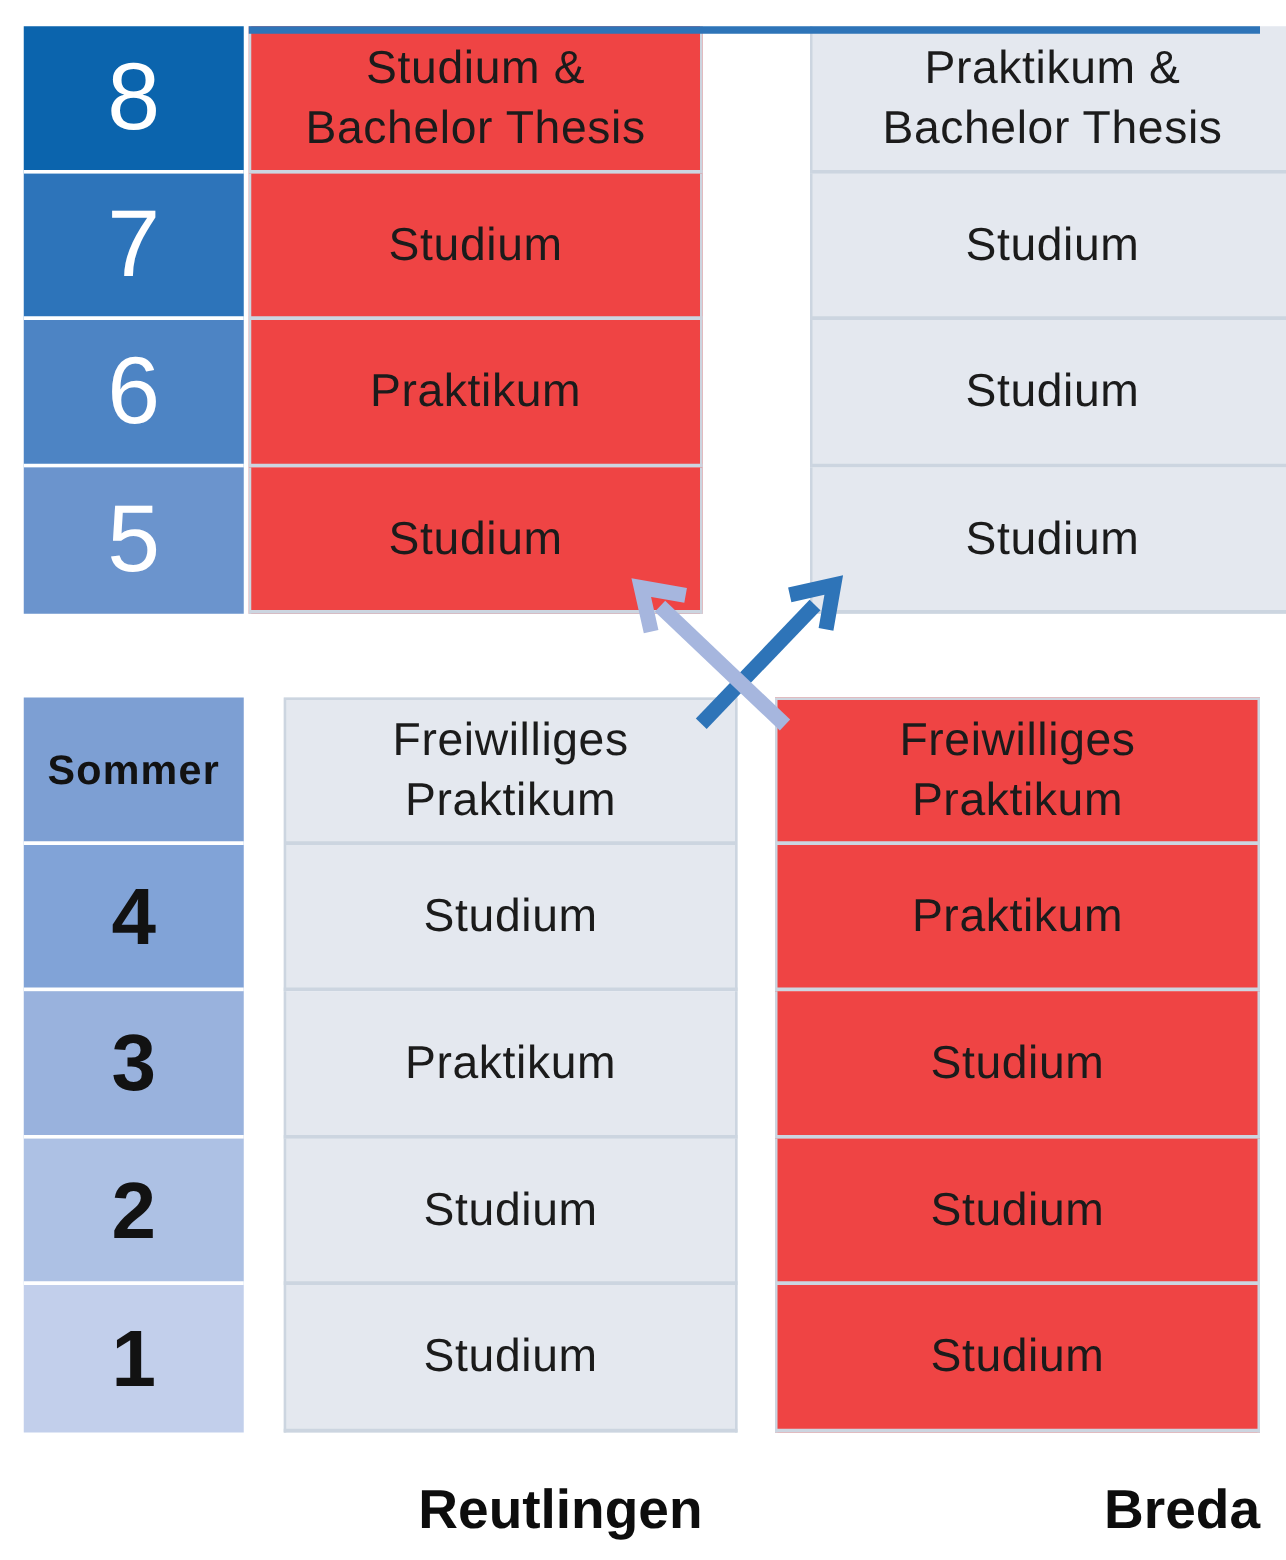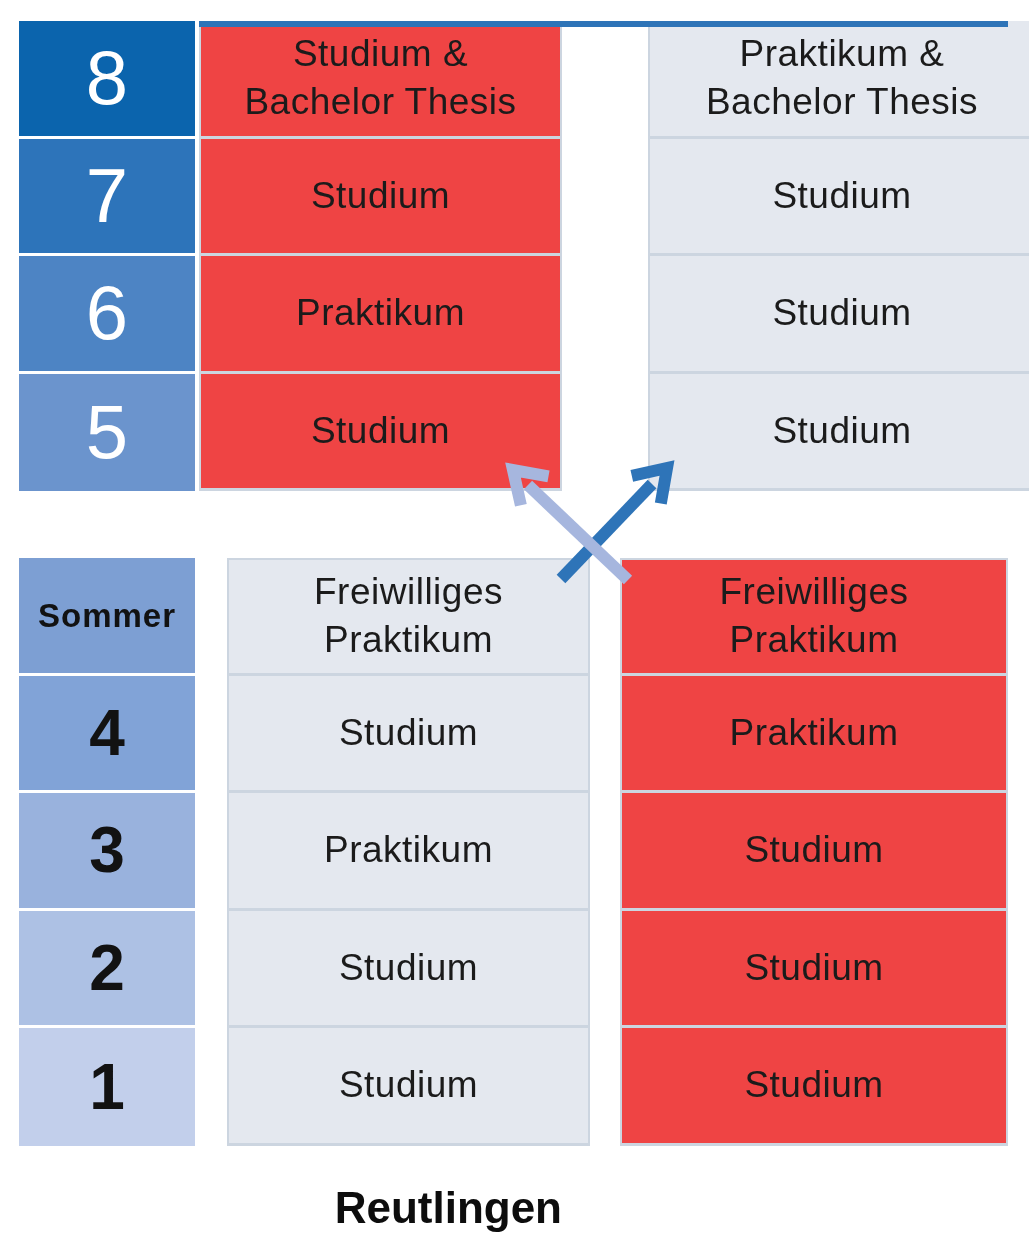--- a/index.html
+++ b/index.html
@@ -166,14 +166,15 @@
       <path d="M561,579 L652,484" stroke="#2e74b8" stroke-width="12" fill="none"></path>
       <path d="M660.8,503.5 L667,468 L631.8,475.9" stroke="#2e74b8" stroke-width="12" fill="none" stroke-linejoin="miter"></path>
     </g>
     <g>
       <path d="M628,580 L528,485" stroke="#a6b6de" stroke-width="12" fill="none"></path>
       <path d="M548.5,476.3 L513,470 L520.9,505.3" stroke="#a6b6de" stroke-width="12" fill="none" stroke-linejoin="miter"></path>
     </g>
   </svg>
 
   <div class="floc left">Reutlingen</div>
+  <div class="floc right">Breda</div>
 
 </div>
 
 </body></html>

